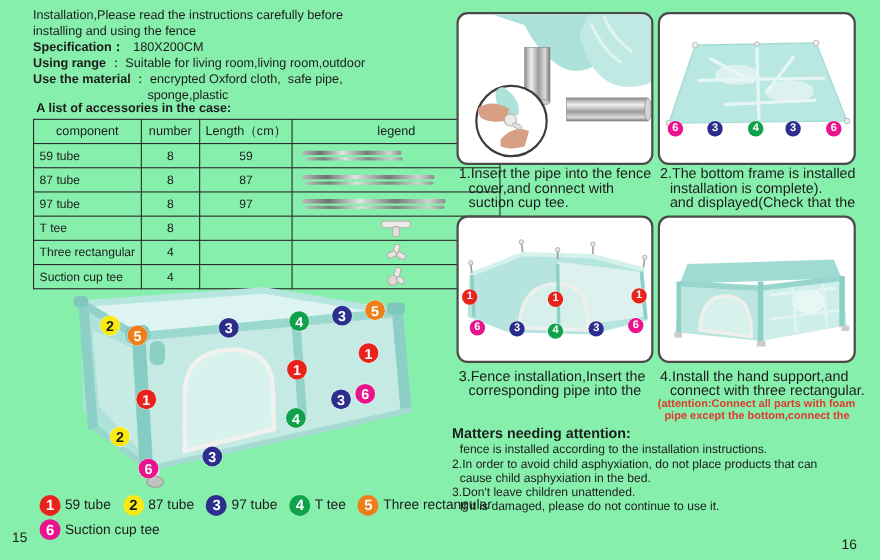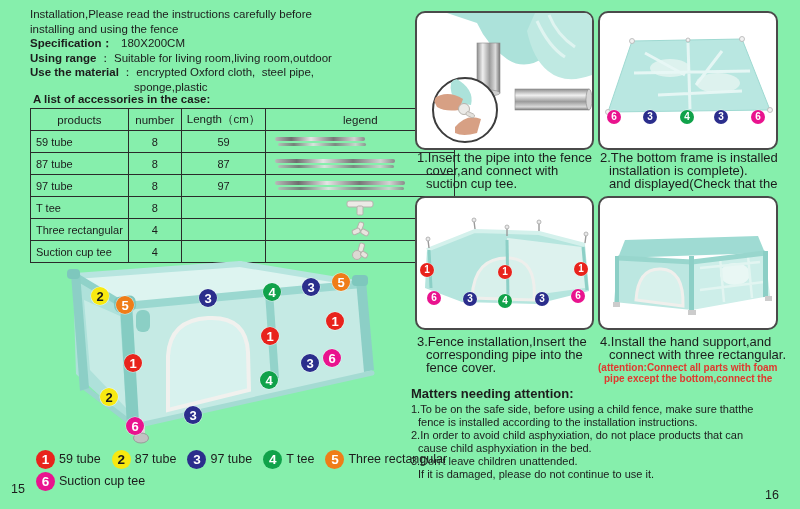--- a/index.html
+++ b/index.html
@@ -62,29 +62,29 @@
 </head>
 <body>
 
 <div class="page">
 
   <div class="intro">
     <div class="ln">Installation,Please read the instructions carefully before</div>
     <div class="ln">installing and using the fence</div>
     <div class="ln"><b>Specification：</b><span style="margin-left:8px">180X200CM</span></div>
     <div class="ln"><b>Using range</b><span class="sep">：</span><span>Suitable for living room,living room,outdoor</span></div>
-    <div class="ln"><b>Use the material</b><span class="sep">：</span><span>encrypted Oxford cloth,  steel pipe,</span></div>
+    <div class="ln"><b>Use the material</b><span class="sep">：</span><span>encrypted Oxford cloth,  safe pipe,</span></div>
     <div class="ln mat2">sponge,plastic</div>
   </div>
 
   <div class="acc-title">A list of accessories in the case:</div>
   <table class="acc-table">
     <thead>
         <tr>
-          <th class="col-comp">products</th>
+          <th class="col-comp">component</th>
           <th class="col-num">number</th>
           <th class="col-len">Length（cm）</th>
           <th class="col-leg">legend</th>
         </tr>
       </thead>
     <tbody>
         <tr>
           <td class="">59 tube</td>
           <td class="td-center">8</td>
           <td class="td-center">59</td>
@@ -333,36 +333,34 @@
       <div class="cont">suction cup tee.</div>
     </div>
   <div class="step-text step2t">
       <div class="">2.The bottom frame is installed</div>
       <div class="cont">installation is complete).</div>
       <div class="cont">and displayed(Check that the</div>
     </div>
   <div class="step-text step3t">
       <div class="">3.Fence installation,Insert the</div>
       <div class="cont">corresponding pipe into the</div>
-      <div class="cont">fence cover.</div>
     </div>
   <div class="step-text step4t">
       <div class="">4.Install the hand support,and</div>
       <div class="cont">connect with three rectangular.</div>
     </div>
   <div class="red-note">
       <div class="">(attention:Connect all parts with foam</div>
       <div class="cont">pipe except the bottom,connect the</div>
     </div>
 
   <div class="matters">
     <div class="m-title">Matters needing attention:</div>
     <div>
         <div class="m-item">
-          <div class="line">1.To be on the safe side, before using a child fence, make sure thatthe</div>
           <div class="line cont">fence is installed according to the installation instructions.</div>
         </div>
         <div class="m-item">
           <div class="line">2.In order to avoid child asphyxiation, do not place products that can</div>
           <div class="line cont">cause child asphyxiation in the bed.</div>
         </div>
         <div class="m-item">
           <div class="line">3.Don't leave children unattended.</div>
         </div>
         <div class="m-item">

